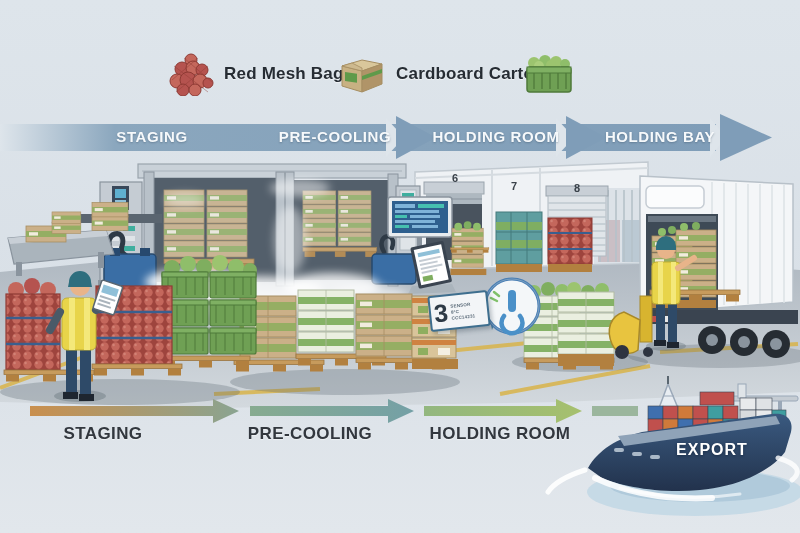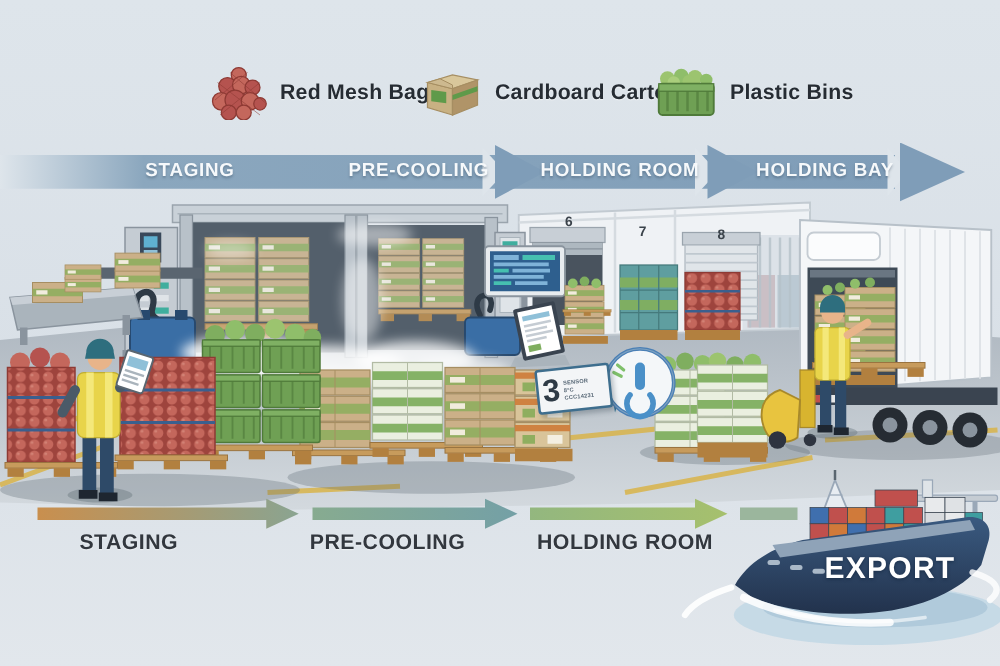--- a/index.html
+++ b/index.html
@@ -28,21 +28,21 @@
     box-shadow:2px 3px 4px rgba(40,55,70,.3);}
   #sensor-number{font-size:25px;font-weight:700;color:#2e3a46;line-height:1;}
   .sensor-lines{display:flex;flex-direction:column;gap:1px;}
   .sensor-line{font-size:4.5px;line-height:5px;color:#5a6a78;font-weight:700;letter-spacing:.2px;}
   
   .bottom-label{position:absolute;top:424px;transform:translateX(-50%);
     font-size:17px;font-weight:700;color:#32373e;letter-spacing:.4px;white-space:nowrap;
     text-shadow:0 1px 1px rgba(255,255,255,.5);}
   
   #export-label{position:absolute;left:712px;top:441px;transform:translateX(-50%);
-    font-size:24px;font-weight:700;color:#ffffff;letter-spacing:1px;
+    font-size:16px;font-weight:700;color:#ffffff;letter-spacing:1px;
     text-shadow:0 1px 3px rgba(10,25,45,.55);}
 </style>
 </head>
 <body>
 
 <div id="canvas">
 
   <svg class="abs" style="left:0;top:0" width="800" height="533" viewBox="0 0 800 533">
     <defs>
       <linearGradient id="bandGrad" x1="0" y1="0" x2="1" y2="0">
@@ -663,21 +663,20 @@
       <rect x="3" y="14" width="44" height="25" rx="3" fill="#6fa054" stroke="#4f7a3a" stroke-width="1.5"></rect>
       <g stroke="#5a8743" stroke-width="2">
         <line x1="10" y1="17" x2="10" y2="36"></line>
           <line x1="18" y1="17" x2="18" y2="36"></line>
         <line x1="26" y1="17" x2="26" y2="36"></line>
           <line x1="34" y1="17" x2="34" y2="36"></line>
         <line x1="42" y1="17" x2="42" y2="36"></line>
       </g>
       <rect x="3" y="14" width="44" height="6" fill="#7fb063" stroke="#4f7a3a" stroke-width="1"></rect>
     </svg>
-    <span class="legend-label">Plastic Bins</span>
   </div>
 
   <span class="stage-label" style="left:152px">STAGING</span>
   <span class="stage-label" style="left:335px">PRE-COOLING</span>
   <span class="stage-label" style="left:496px">HOLDING ROOM</span>
   <span class="stage-label" style="left:660px">HOLDING BAY</span>
 
   <span class="door-number" style="left:455px;top:172px">6</span>
   <span class="door-number" style="left:514px;top:180px">7</span>
   <span class="door-number" style="left:577px;top:182px">8</span>

